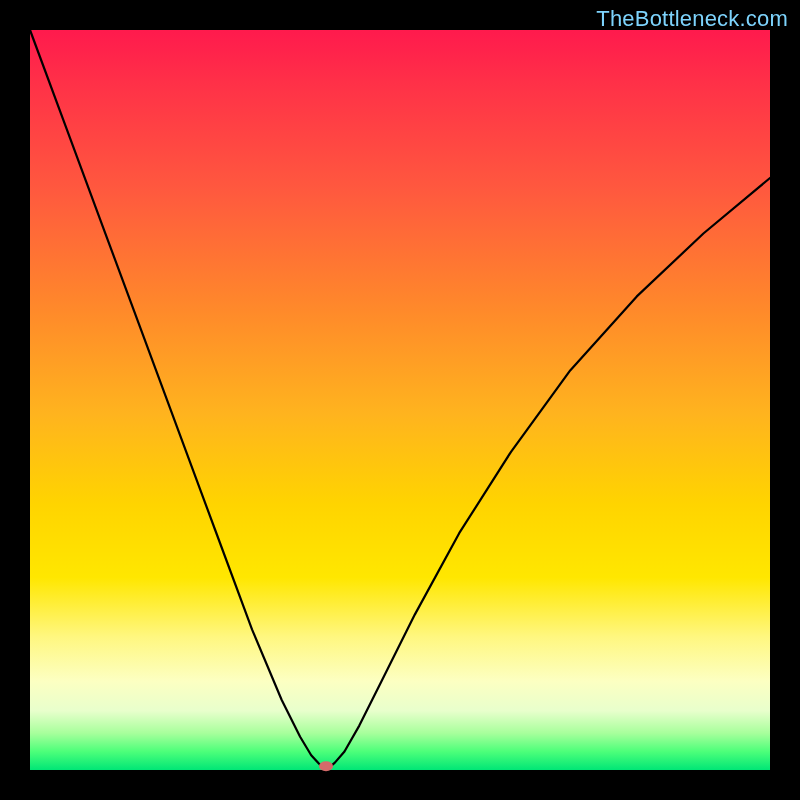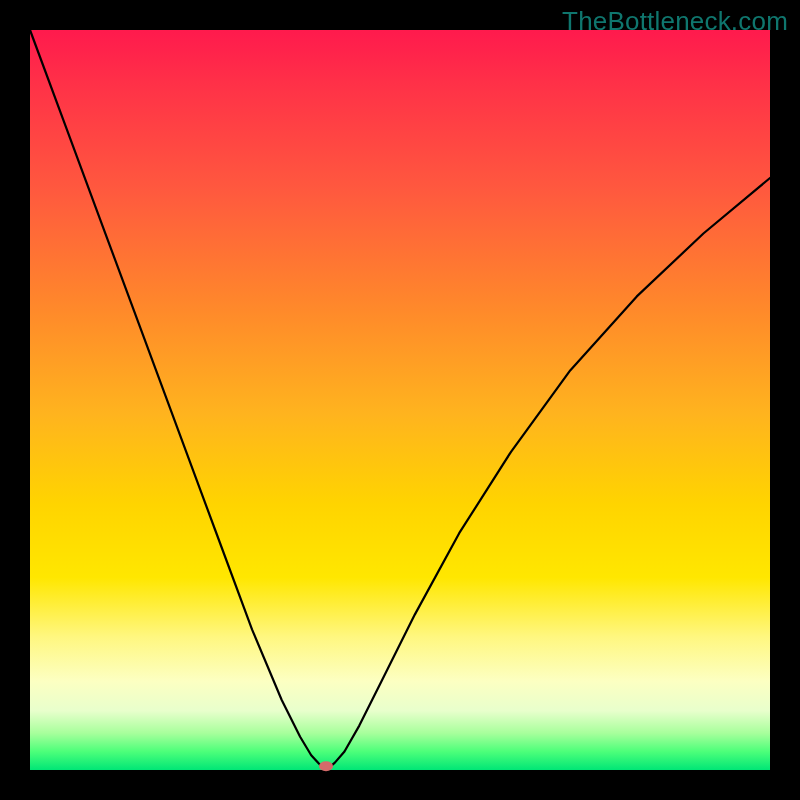--- a/index.html
+++ b/index.html
@@ -14,22 +14,22 @@
   .frame {
     position: relative;
     width: 800px;
     height: 800px;
     background: #000;
   }
   .watermark {
     position: absolute;
     top: 6px;
     right: 12px;
-    color: #0f766e;
-    font-size: 26px;
+    color: #7dd3fc;
+    font-size: 22px;
     font-weight: 500;
     letter-spacing: 0.2px;
     user-select: none;
   }
   .plot-area {
     position: absolute;
     left: 30px;
     top: 30px;
     width: 740px;
     height: 740px;

